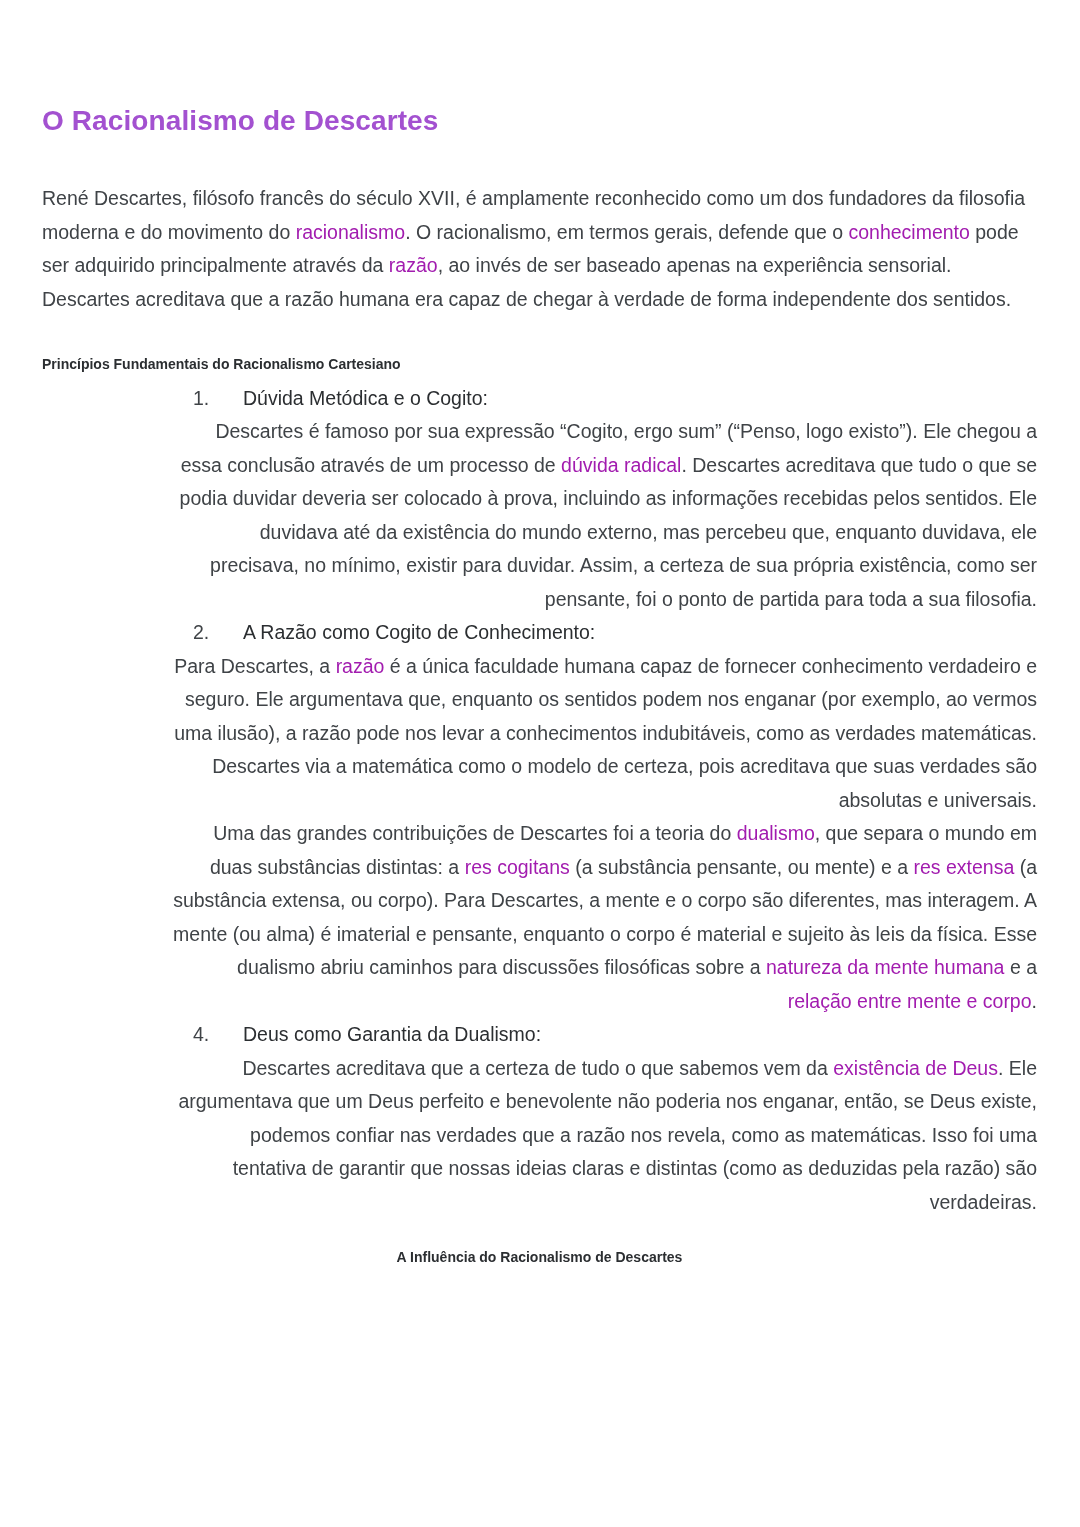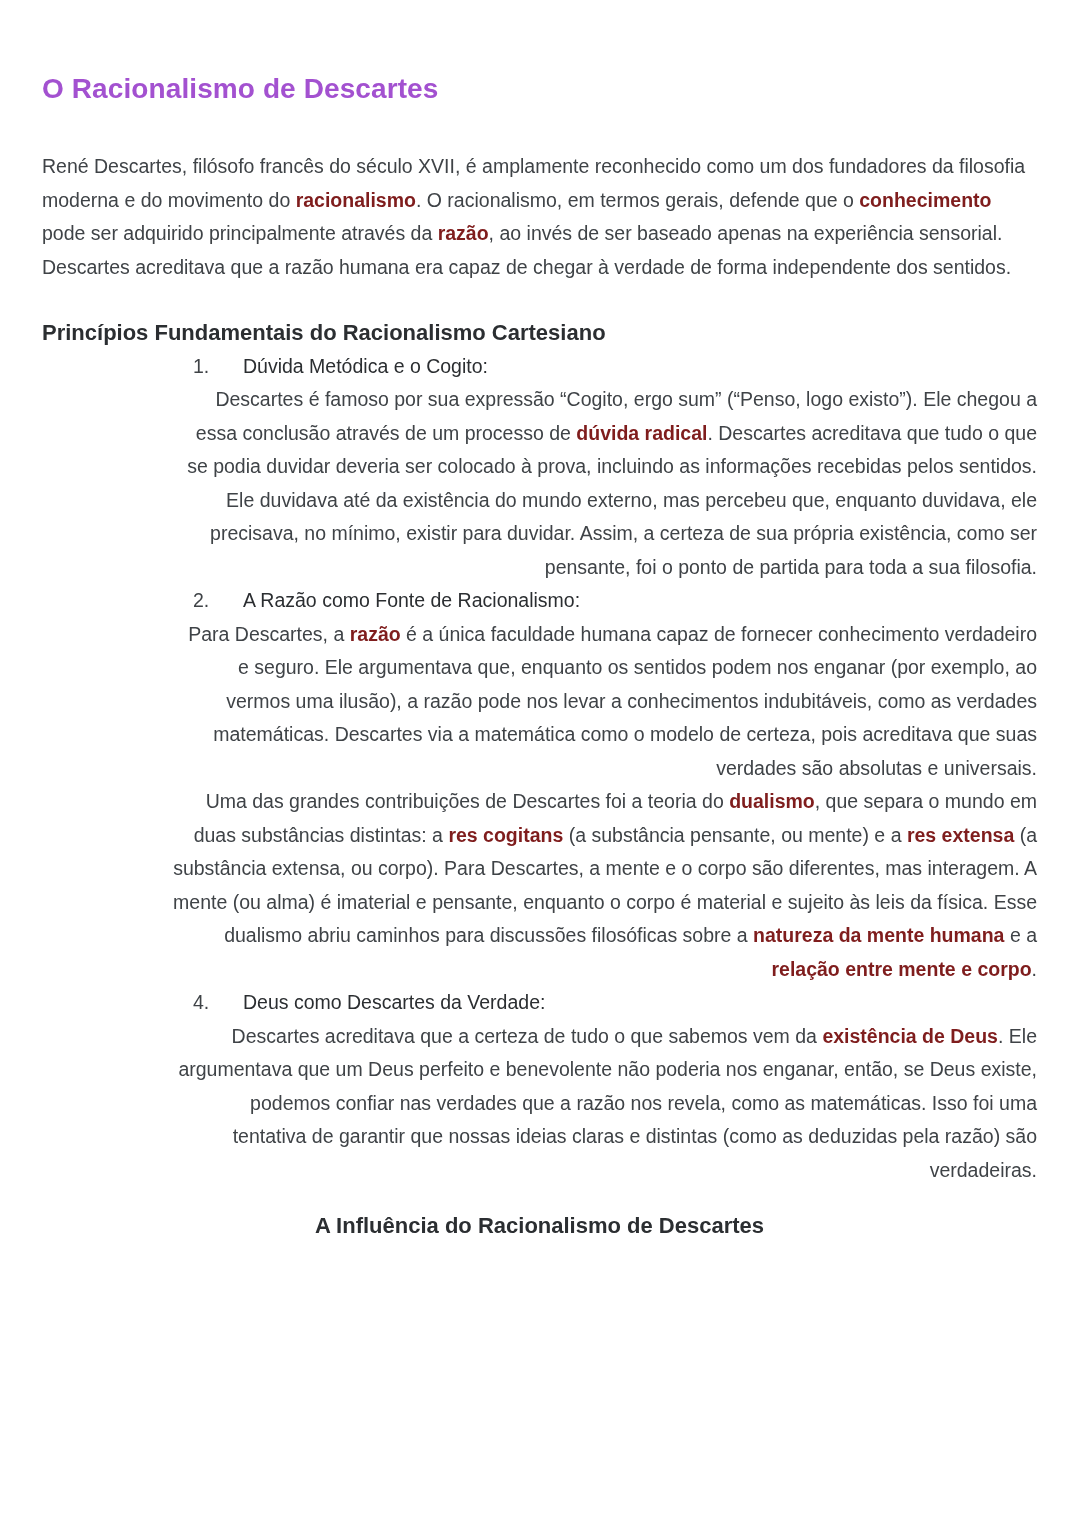--- a/index.html
+++ b/index.html
@@ -8,44 +8,44 @@
     background: #ffffff;
   }
   body {
     font-family: "Liberation Sans", sans-serif;
     -webkit-font-smoothing: antialiased;
   }
   .page {
     width: 1080px;
     min-height: 1527px;
     box-sizing: border-box;
-    padding: 72px 43px 120px 42px;
+    padding: 104px 43px 120px 42px;
     background: #ffffff;
   }
   .doc-title {
     margin: 0;
     font-size: 28px;
     line-height: 34px;
     font-weight: 700;
     letter-spacing: 0.1px;
   }
   .para {
     margin: 44px 0 0 0;
     width: 995px;
     font-size: 19.5px;
     line-height: 33.5px;
     color: #3f4347;
   }
   strong {
-    font-weight: 700;
-    color: #7f1d1d;
+    font-weight: 400;
+    color: #a21caf;
   }
   .section-heading {
     margin: 32px 0 0 0;
-    font-size: 22px;
+    font-size: 14px;
     line-height: 33.5px;
     font-weight: 700;
     color: #2b2e31;
   }
   .numbered-list {
     list-style: none;
     margin: 0;
     padding: 0;
     font-size: 19.5px;
     line-height: 33.5px;
@@ -88,31 +88,31 @@
   <ol class="numbered-list">
   <li class="list-item">
     <div class="item-title-row">
       <span class="item-number">1.</span><span class="item-title">Dúvida Metódica e o Cogito:</span>
     </div>
     <div class="item-body"><span>Descartes é famoso por sua expressão “Cogito, ergo sum” (“Penso, logo existo”). Ele chegou a essa conclusão através de um processo de </span><strong>dúvida radical</strong><span>. Descartes acreditava que tudo o que se podia duvidar deveria ser colocado à prova, incluindo as informações recebidas pelos sentidos. Ele duvidava até da existência do mundo externo, mas percebeu que, enquanto duvidava, ele precisava, no mínimo, existir para duvidar. Assim, a certeza de sua própria existência, como ser pensante, foi o ponto de partida para toda a sua filosofia.</span></div>
   </li>
 
   <li class="list-item">
     <div class="item-title-row">
-      <span class="item-number">2.</span><span class="item-title">A Razão como Fonte de Racionalismo:</span>
+      <span class="item-number">2.</span><span class="item-title">A Razão como Cogito de Conhecimento:</span>
     </div>
     <div class="item-body"><span>Para Descartes, a </span><strong>razão</strong><span> é a única faculdade humana capaz de fornecer conhecimento verdadeiro e seguro. Ele argumentava que, enquanto os sentidos podem nos enganar (por exemplo, ao vermos uma ilusão), a razão pode nos levar a conhecimentos indubitáveis, como as verdades matemáticas. Descartes via a matemática como o modelo de certeza, pois acreditava que suas verdades são absolutas e universais.</span></div>
   </li>
 
   <li class="list-item">
     <div class="item-body"><span>Uma das grandes contribuições de Descartes foi a teoria do </span><strong>dualismo</strong><span>, que separa o mundo em duas substâncias distintas: a </span><strong>res cogitans</strong><span> (a substância pensante, ou mente) e a </span><strong>res extensa</strong><span> (a substância extensa, ou corpo). Para Descartes, a mente e o corpo são diferentes, mas interagem. A mente (ou alma) é imaterial e pensante, enquanto o corpo é material e sujeito às leis da física. Esse dualismo abriu caminhos para discussões filosóficas sobre a </span><strong>natureza da mente humana</strong><span> e a </span><strong>relação entre mente e corpo</strong><span>.</span></div>
   </li>
 
   <li class="list-item">
     <div class="item-title-row">
-      <span class="item-number">4.</span><span class="item-title">Deus como Descartes da Verdade:</span>
+      <span class="item-number">4.</span><span class="item-title">Deus como Garantia da Dualismo:</span>
     </div>
     <div class="item-body"><span>Descartes acreditava que a certeza de tudo o que sabemos vem da </span><strong>existência de Deus</strong><span>. Ele argumentava que um Deus perfeito e benevolente não poderia nos enganar, então, se Deus existe, podemos confiar nas verdades que a razão nos revela, como as matemáticas. Isso foi uma tentativa de garantir que nossas ideias claras e distintas (como as deduzidas pela razão) são verdadeiras.</span></div>
   </li>
 </ol>
 
   <h3 class="section-heading footer-heading">A Influência do Racionalismo de Descartes</h3>
 </div>
 
 </body></html>

